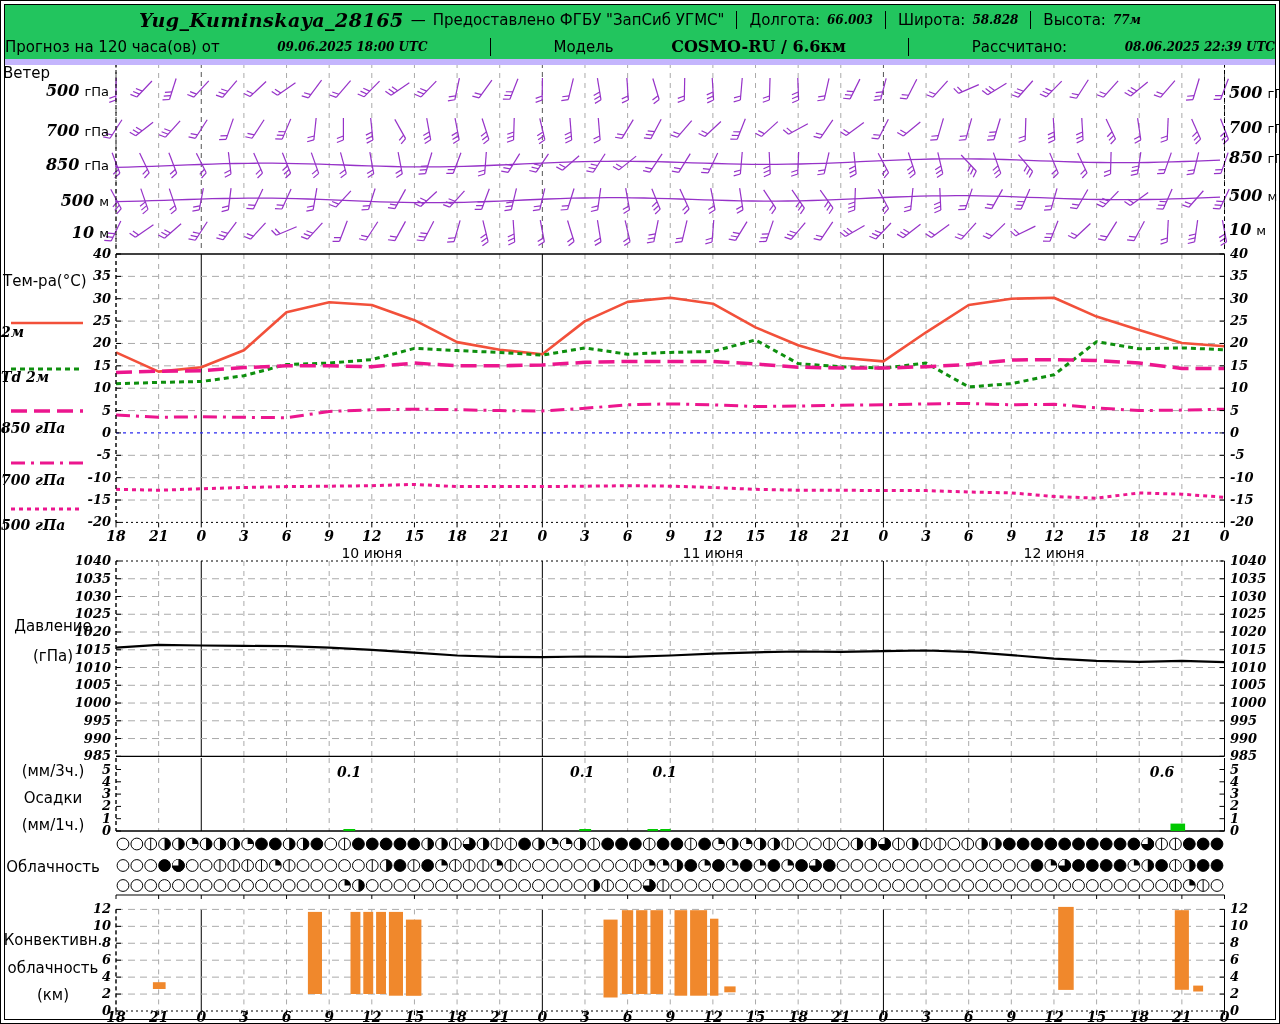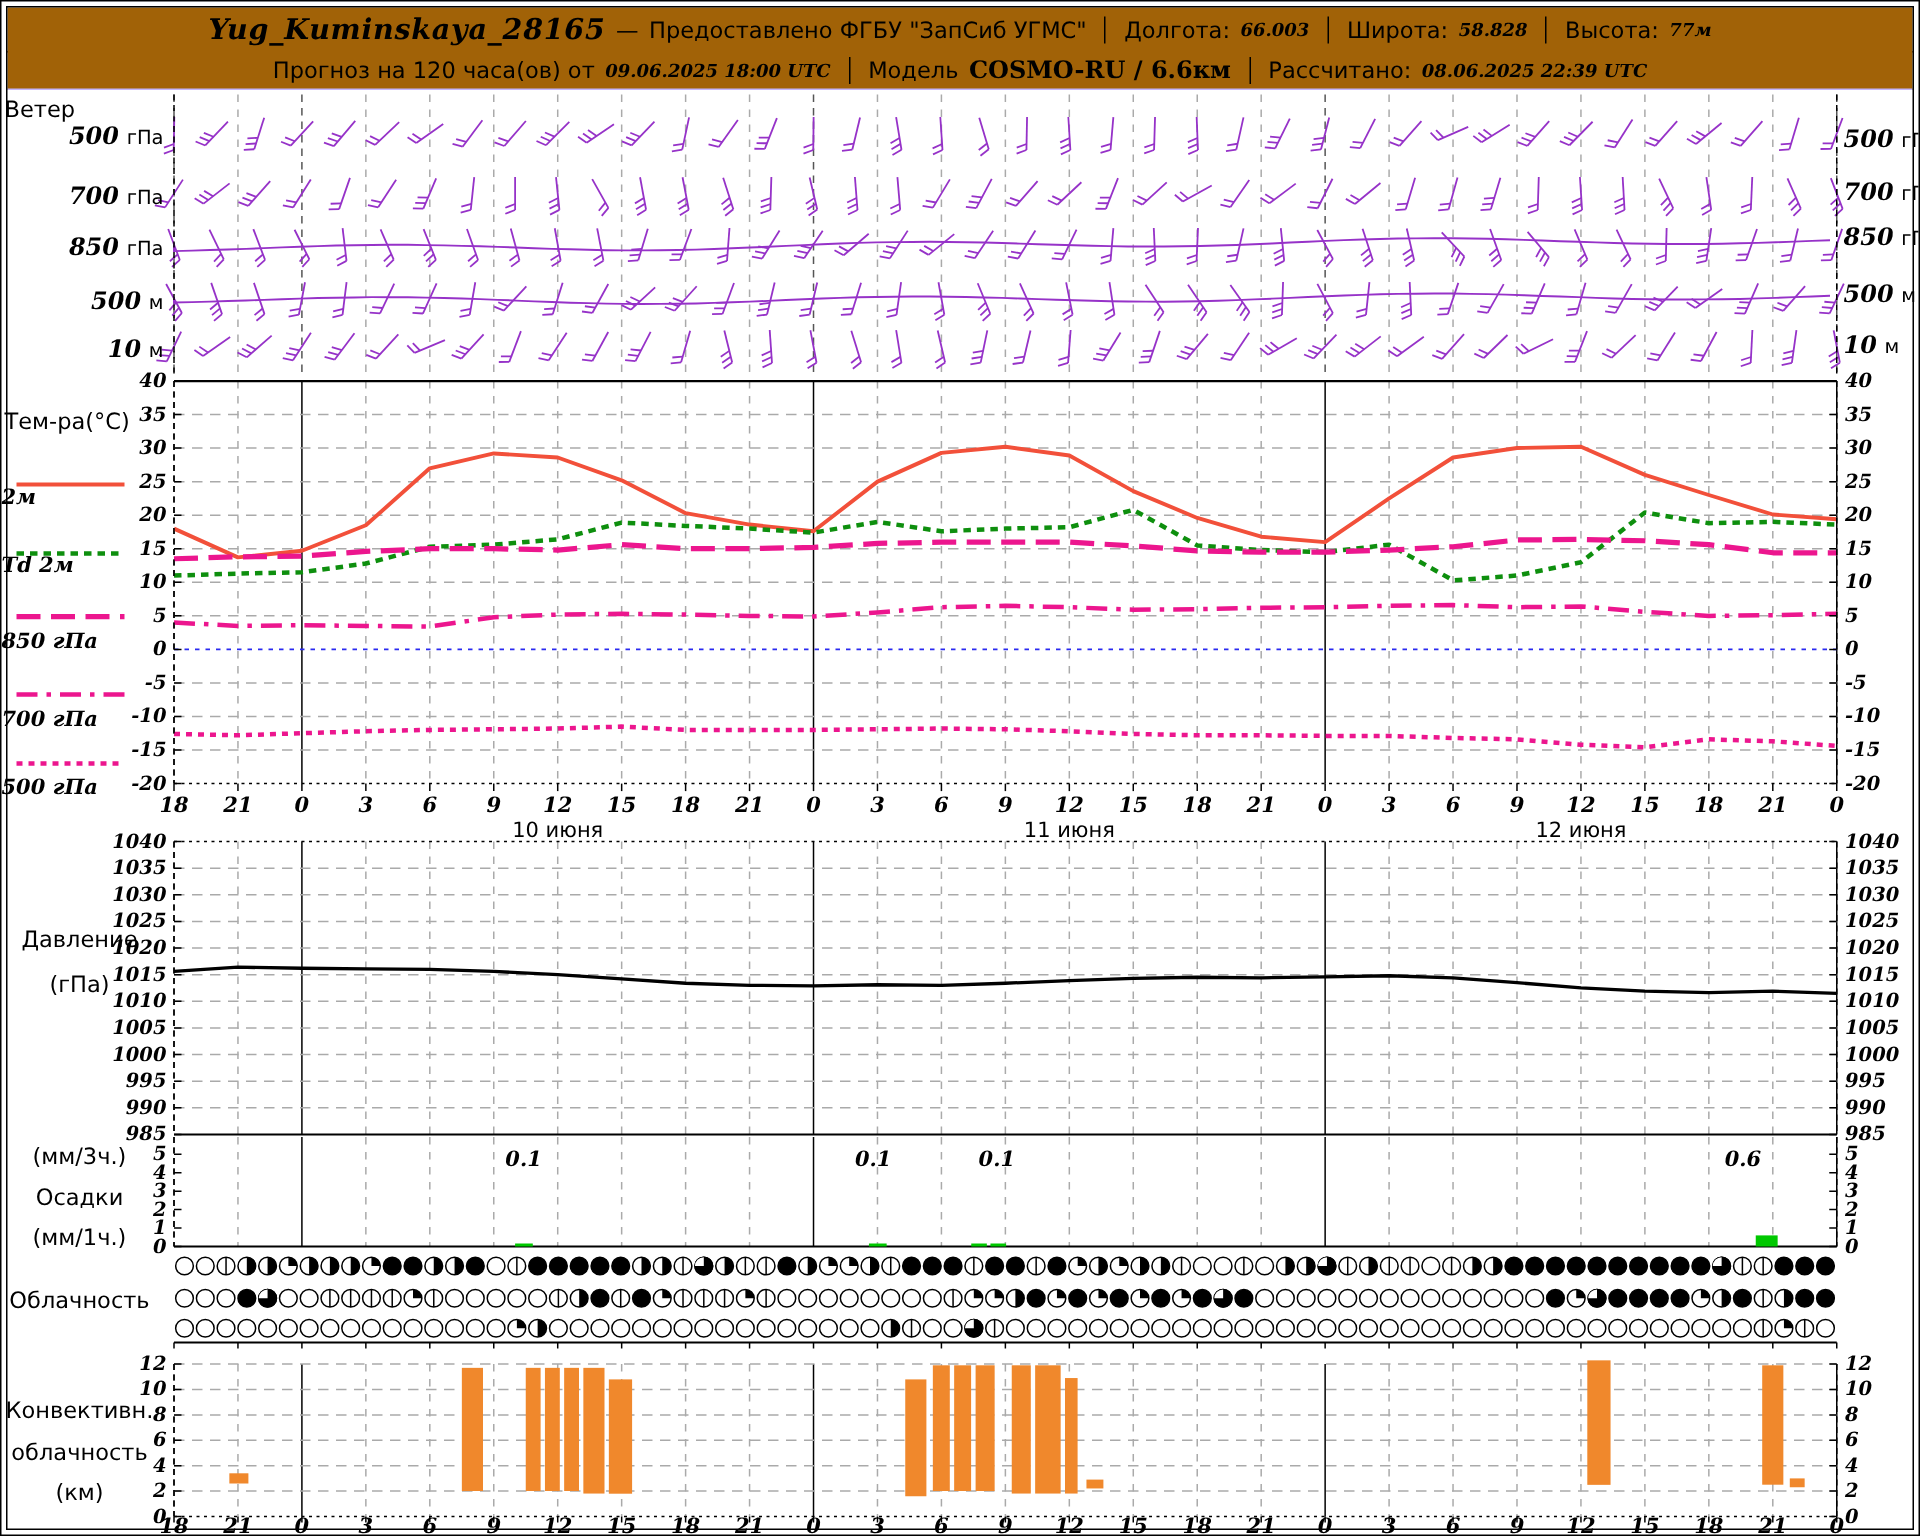--- a/index.html
+++ b/index.html
@@ -1,23 +1,23 @@
 <!DOCTYPE html>
 <html><head>
 <meta charset="utf-8">
 <style>
   html,body{margin:0;padding:0;background:#fff;}
   .frame{position:relative;width:1280px;height:1024px;background:#fff;
          font-family:"DejaVu Sans",sans-serif;color:#000;overflow:hidden;
          border:1px solid #000;box-sizing:border-box;}
   .inner-border{position:absolute;inset:3px;border:1px solid #000;pointer-events:none;z-index:5;}
   .hdr{position:absolute;left:4px;right:4px;display:flex;align-items:center;justify-content:center;
-       gap:7px;font-size:15px;white-space:nowrap;background:#a16207;z-index:2;}
+       gap:7px;font-size:15px;white-space:nowrap;background:#22c55e;z-index:2;}
   .hdr1{top:4px;height:29px;border-bottom:1px solid #000;}
-  .hdr2{top:33px;height:25px;border-bottom:1px solid #c4b5fd;}
+  .hdr2{top:33px;height:25px;border-bottom:6px solid #c4b5fd;justify-content:space-between;}
   .vsep{display:inline-block;width:1px;height:18px;background:#000;margin:0 5px;}
   .station{font-family:"DejaVu Serif",serif;font-style:italic;font-weight:bold;font-size:19px;letter-spacing:.5px;}
   .hnum{font-family:"DejaVu Serif",serif;font-style:italic;font-weight:bold;font-size:12px;}
   .hmodel{font-family:"DejaVu Serif",serif;font-weight:bold;font-size:16px;}
   .hlbl{font-size:15px;}
   svg{position:absolute;left:0;top:0;z-index:1;}
   .ptitle{position:absolute;font-size:15px;z-index:2;white-space:nowrap;}
   .lcol{left:2px;width:100px;text-align:center;}
   .windtitle{left:2px;width:108px;text-align:left;top:63px;}
   .temtitle{left:2px;width:104px;text-align:left;top:271px;}

